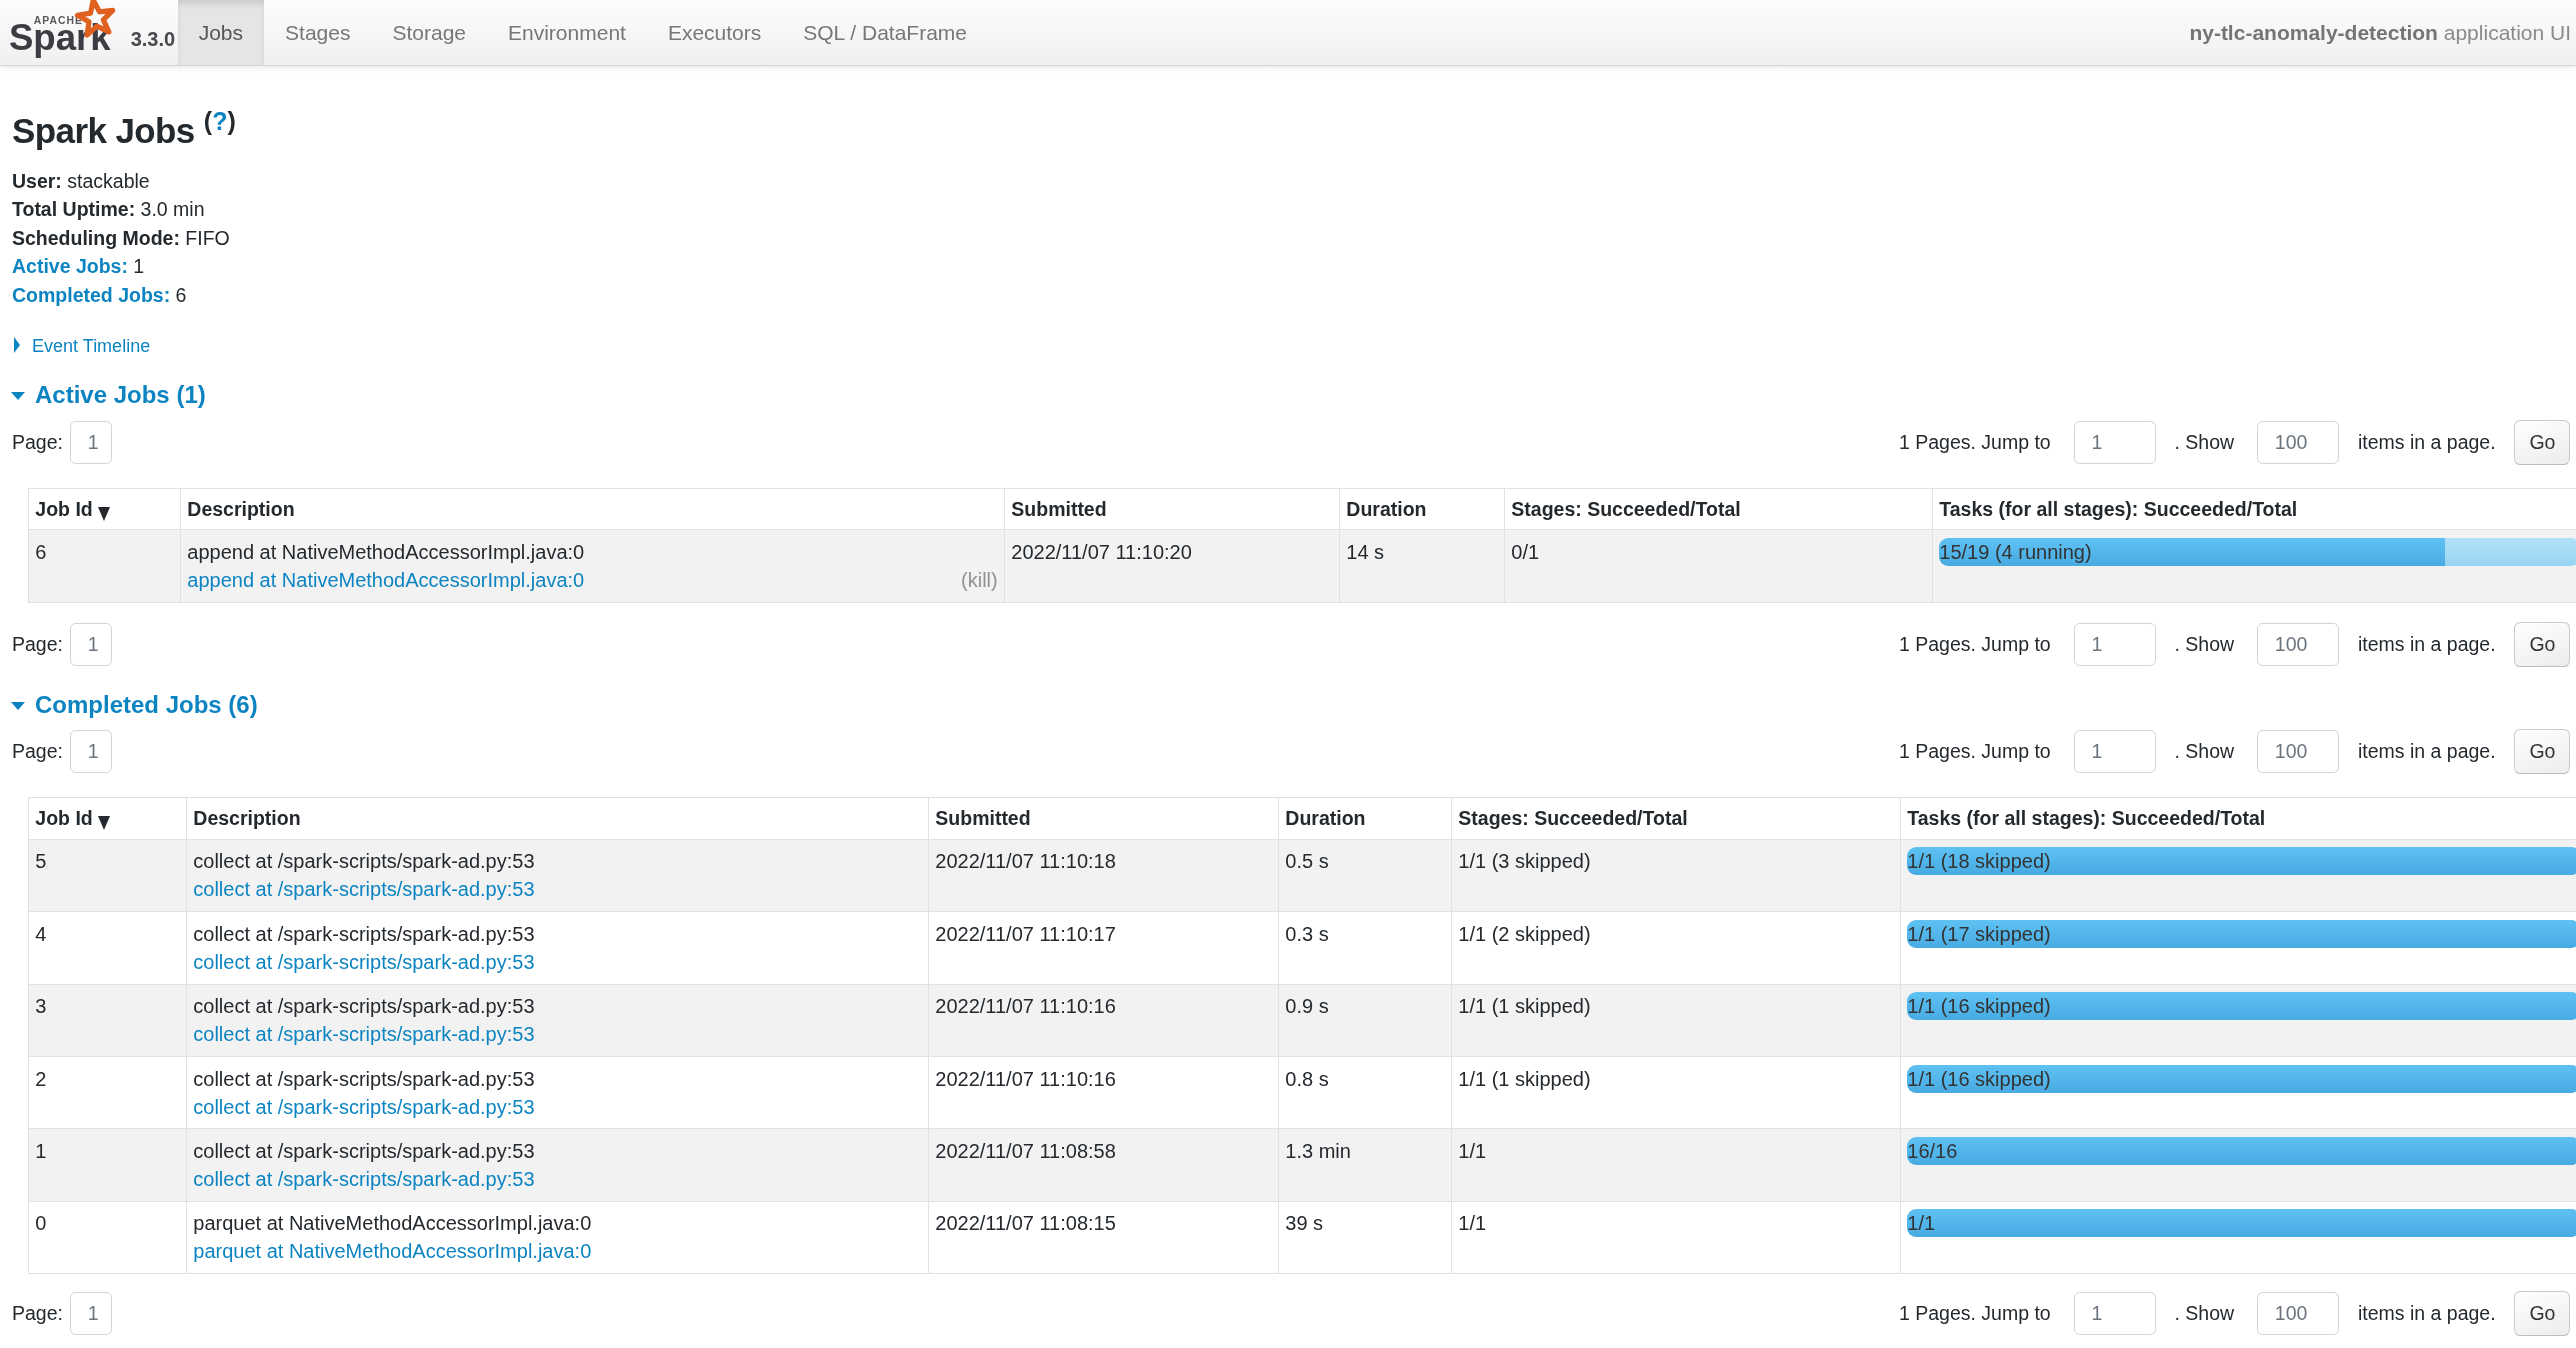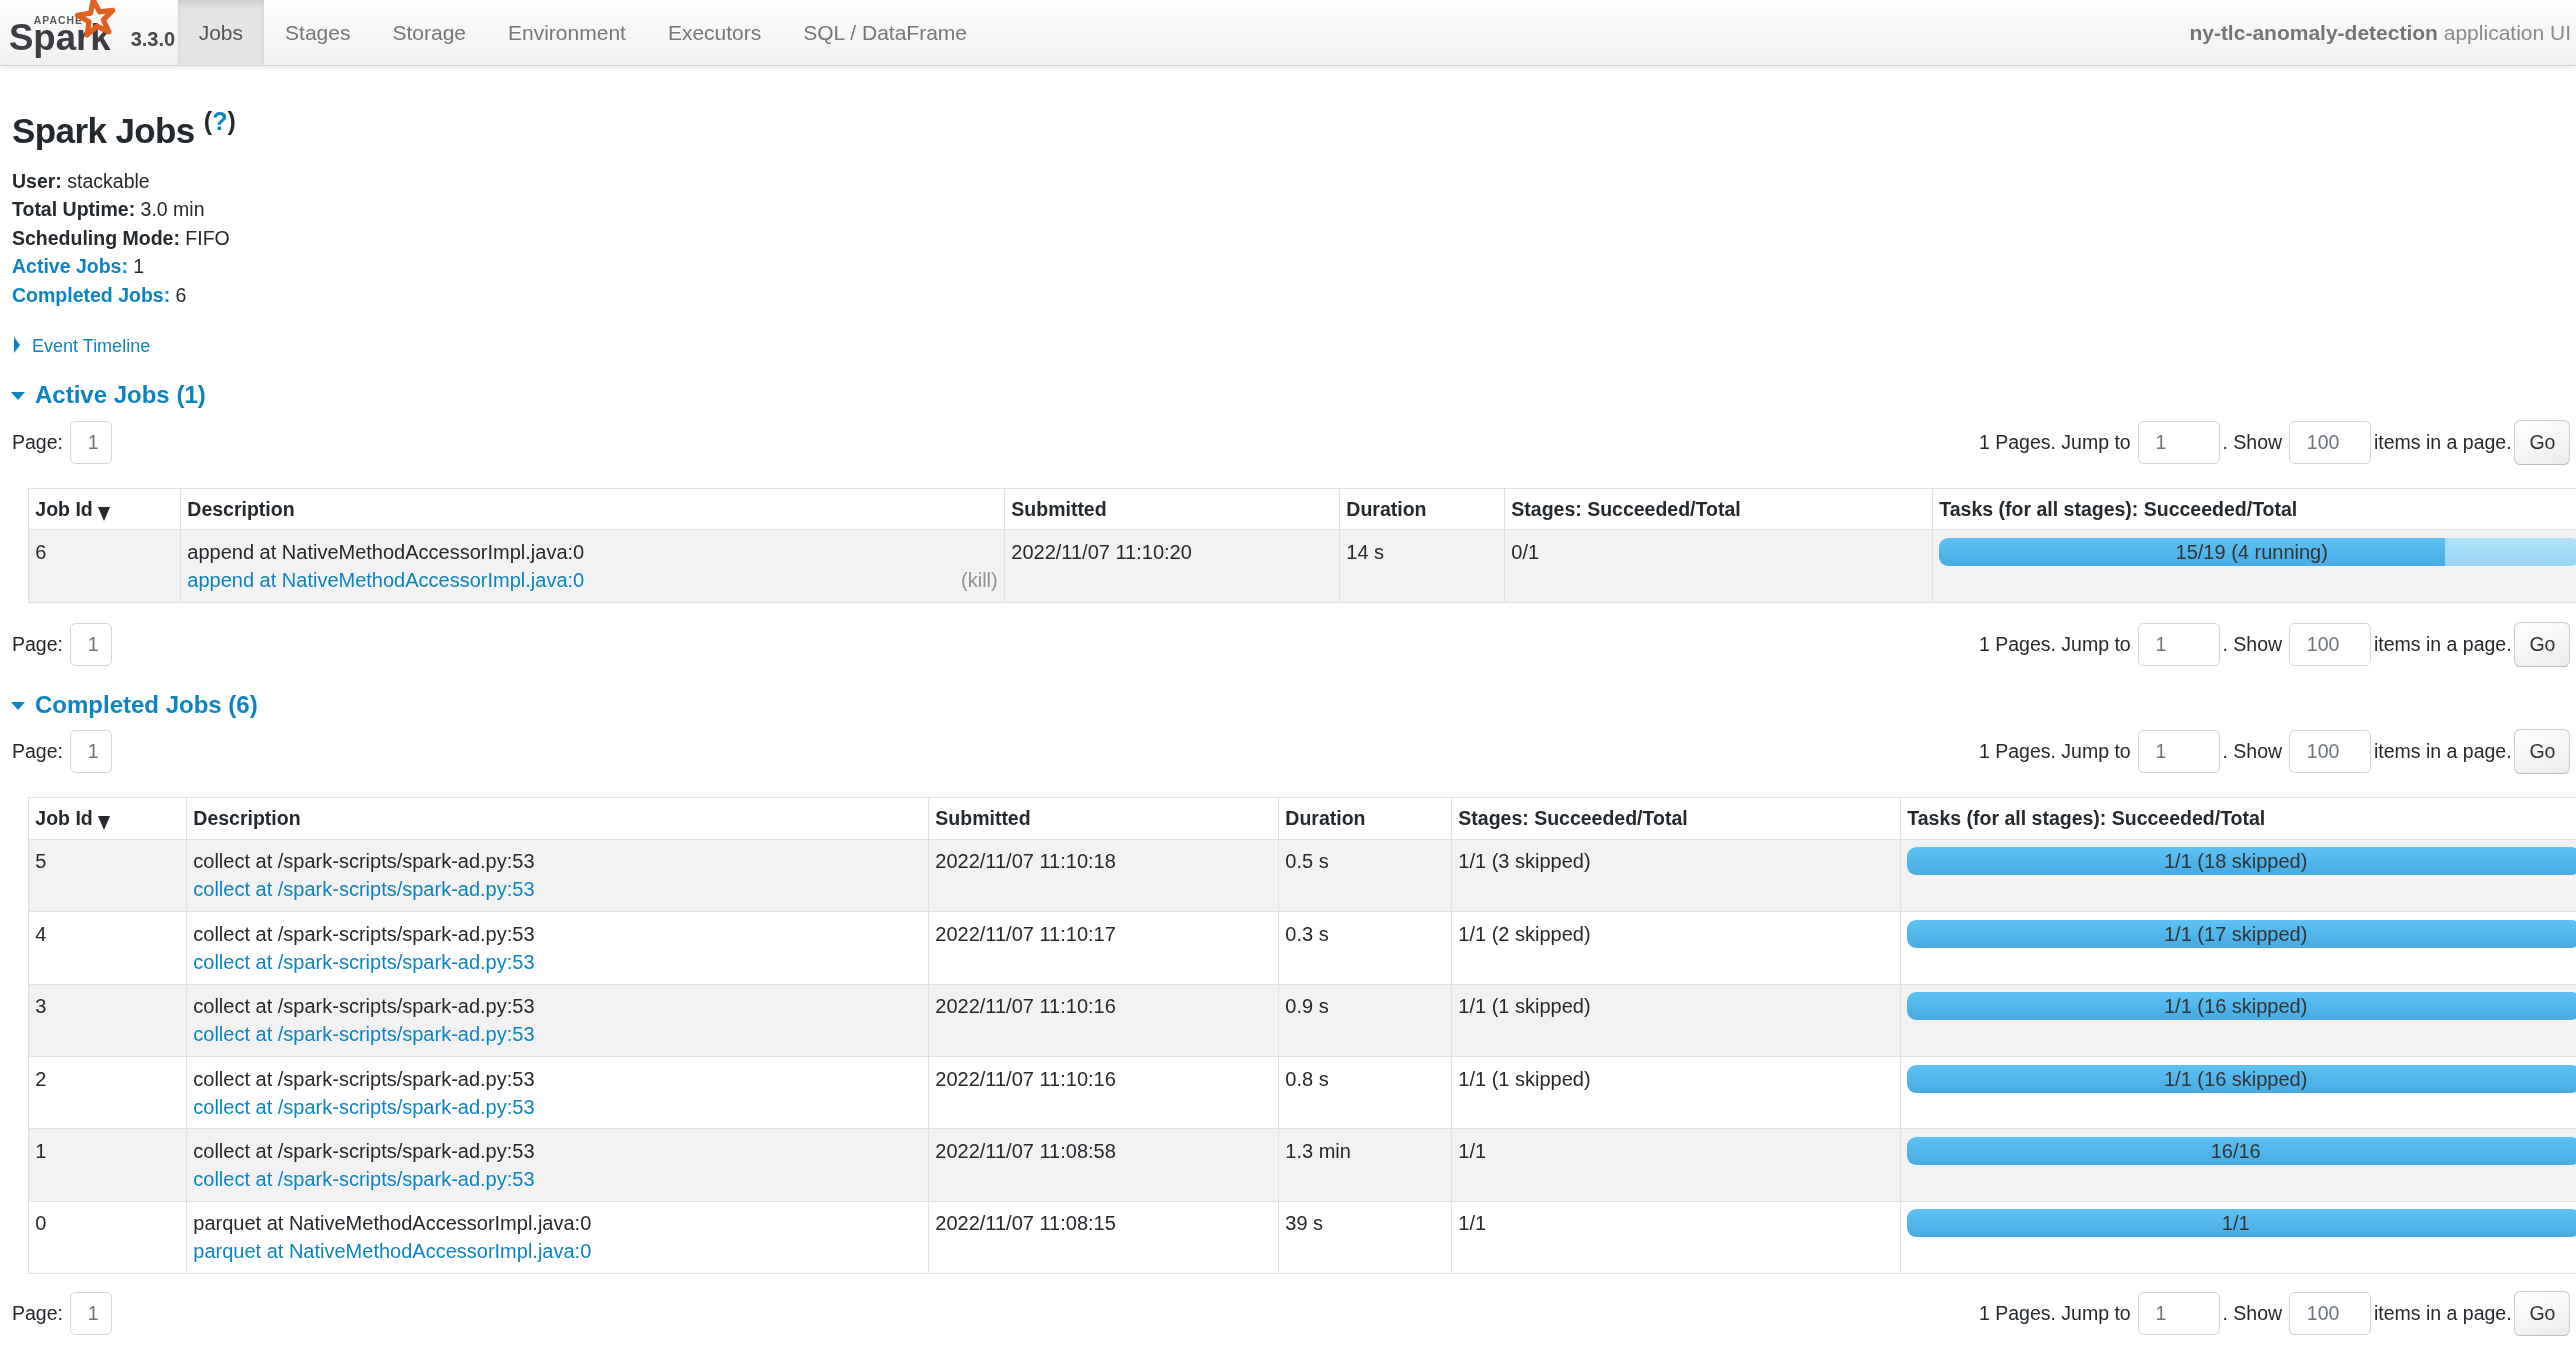--- a/index.html
+++ b/index.html
@@ -51,21 +51,21 @@
 }
 h4.sec { font-size:24px; line-height:25px; font-weight:bold; margin:0 0 12.5px 0; padding-top:2.1px; color:#0d84c2; }
 h4.sec .arrow-down {
   display:inline-block; width:0; height:0; margin:0 10.4px 0 -1.4px; vertical-align:2.8px;
   border-left:7px solid transparent; border-right:7px solid transparent;
   border-top:8.3px solid #0d84c2;
 }
 
 .pagerow { display:flex; align-items:center; justify-content:space-between; margin:0 0 23px 0; }
 .pagerow .left { display:flex; align-items:center; }
-.pagerow .right { display:flex; align-items:center; }
+.pagerow .right { display:flex; align-items:center;gap:16px; }
 .pgin {
   box-sizing:border-box; height:43px; border:1.4px solid #ced4da; border-radius:5.6px;
   font-family:"Liberation Sans",sans-serif; font-size:19.5px; color:#6c757d;
   text-align:left; width:42px; padding:0 0 0 16.7px; background:#fff;
 }
 .pgin.wide { width:82px; }
 .gobtn {
   box-sizing:border-box; height:45px; width:56px; padding:0; border:1.4px solid #c6ccd2; border-bottom-color:#b9bfc4;
   border-radius:6.3px; background:linear-gradient(160deg,#ffffff,#ececec);
   font-family:"Liberation Sans",sans-serif; font-size:19.5px; color:#333;
@@ -94,21 +94,21 @@
   height:28px; border-radius:9px; position:relative;
   background:linear-gradient(#b2e2f8,#98d5f2);
   overflow:hidden;
 }
 .progress .bar {
   position:absolute; left:0; top:0; bottom:0;
   background:linear-gradient(#5fc2f3,#47aae2);
   border-radius:9px 0 0 9px;
 }
 .progress .ptext {
-  position:absolute; left:0; right:16px; top:0; text-align:center; line-height:28px; color:#333;
+  position:absolute; left:0; right:16px; top:0; text-align:left; line-height:28px; color:#333;
 }
 </style>
 </head>
 <body>
 <nav class="navbar">
   <div class="brand">
   <svg width="107" height="65" viewBox="0 0 154 94" style="font-size:28px">
     <text x="34" y="35" font-family="Liberation Sans" font-size="15" font-weight="bold" letter-spacing="1.5" fill="#595959">APACHE</text>
     <text x="-2" y="72" font-family="Liberation Sans" font-size="53" font-weight="bold" fill="#3b3d42">Spark</text>
     <path d="M120.0 0.1 L129.0 17.1 L148.1 15.0 L134.6 28.7 L142.6 46.2 L125.3 37.7 L111.1 50.6 L113.9 31.6 L97.2 22.1 L116.2 18.9 Z" fill="none" stroke="#e0611f" stroke-width="7.5" stroke-linejoin="round"></path>

